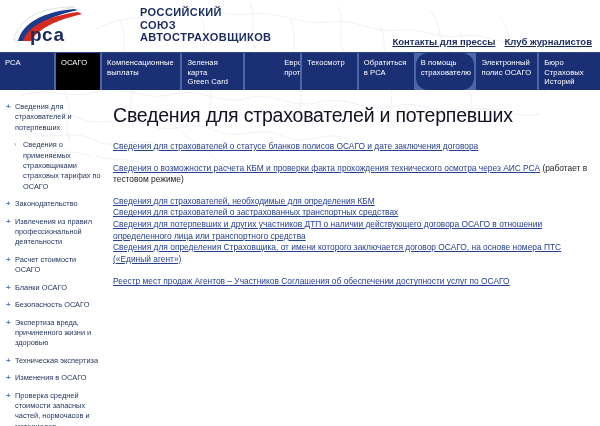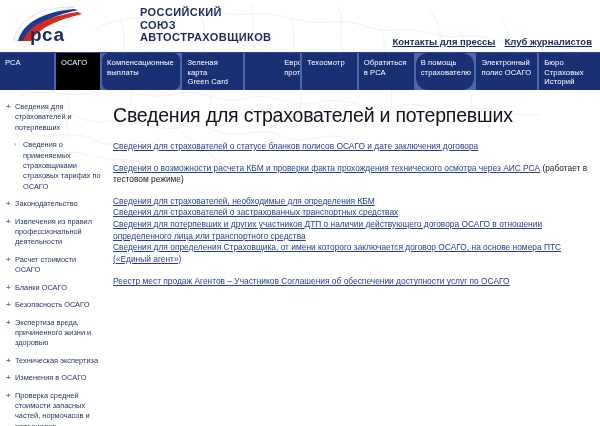--- a/index.html
+++ b/index.html
@@ -110,21 +110,21 @@
   }
   .nav-item:last-child { margin-right: 0; }
   .nav-item.active {
     background: #000000;
   }
   .nav-item .l2 { display: block; }
 
   
   .nav-w1 { width: 55px; }
   .nav-w2 { width: 45px; }
-  .nav-w3 { width: 80px; border-radius: 7px; }
+  .nav-w3 { width: 80px; }
   .nav-w4 { width: 62px; }
   .nav-w5 { width: 55px; padding-left: 39px; }
   .nav-w6 { width: 56px; }
   .nav-w7 { width: 56px; }
   .nav-w8 { width: 60px; border-radius: 12px; }
   .nav-w9 { width: 62px; }
   .nav-w10 { width: 62px; }
 
   
   .content-wrap {

